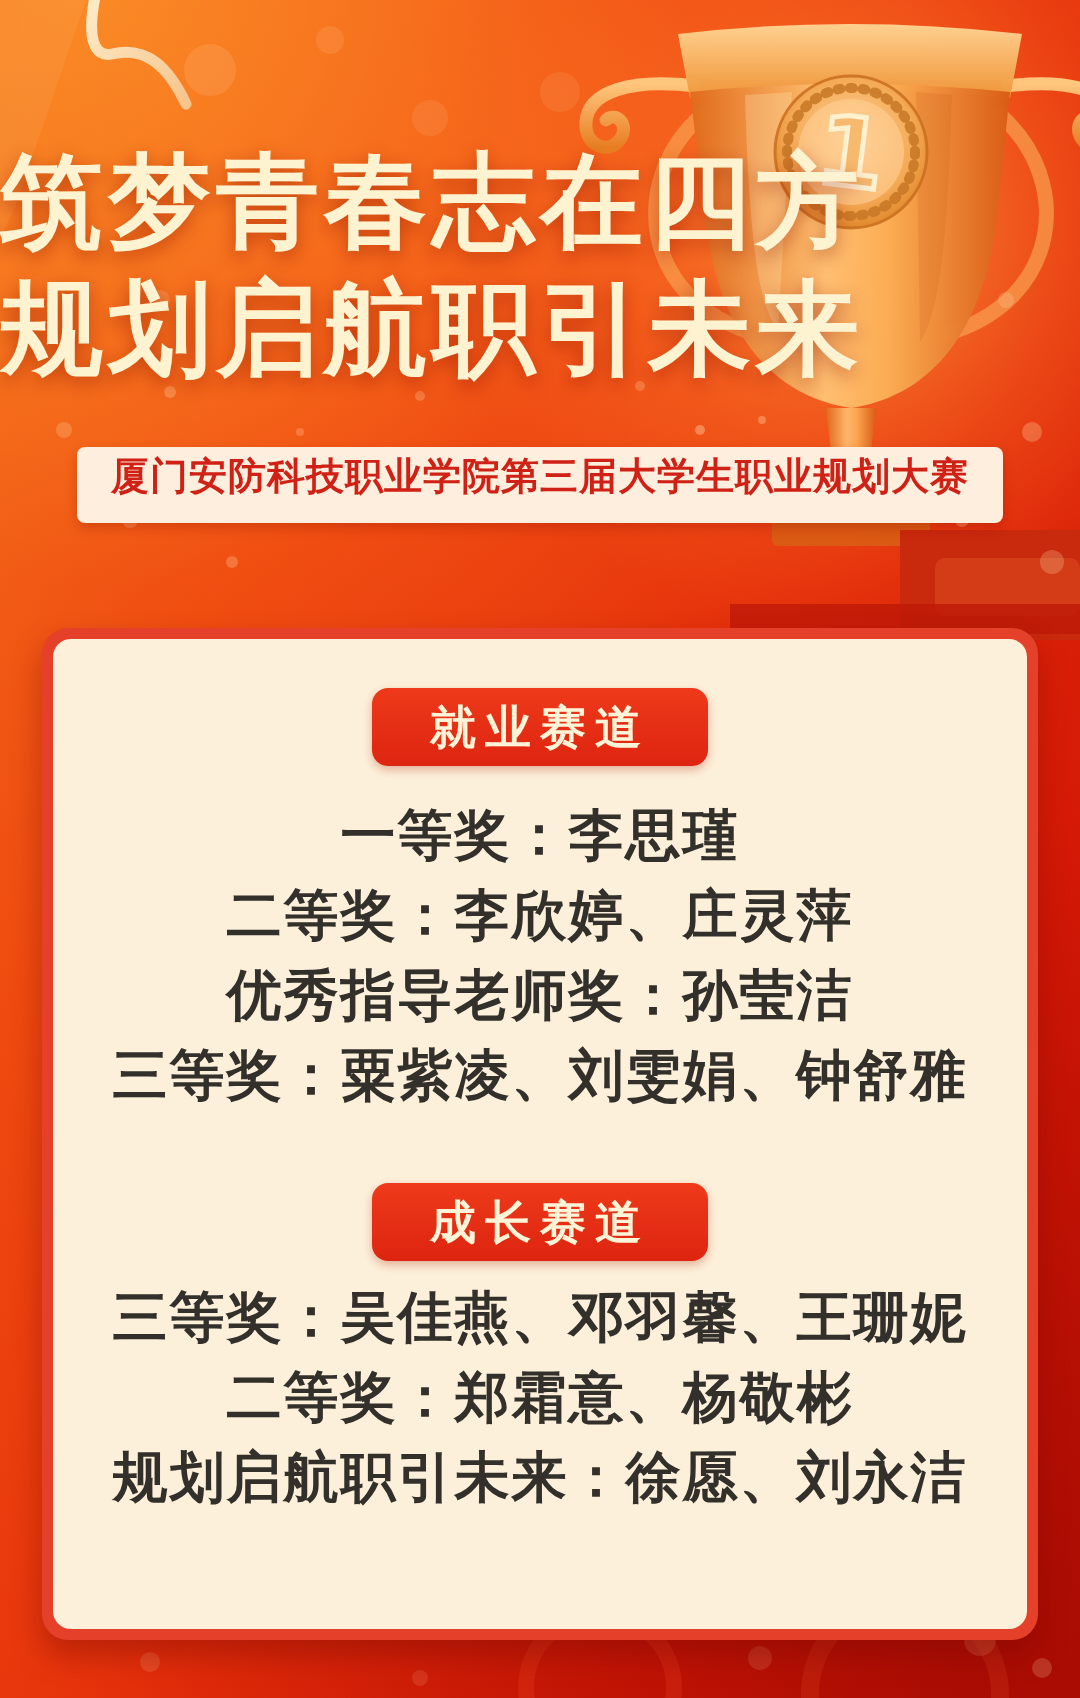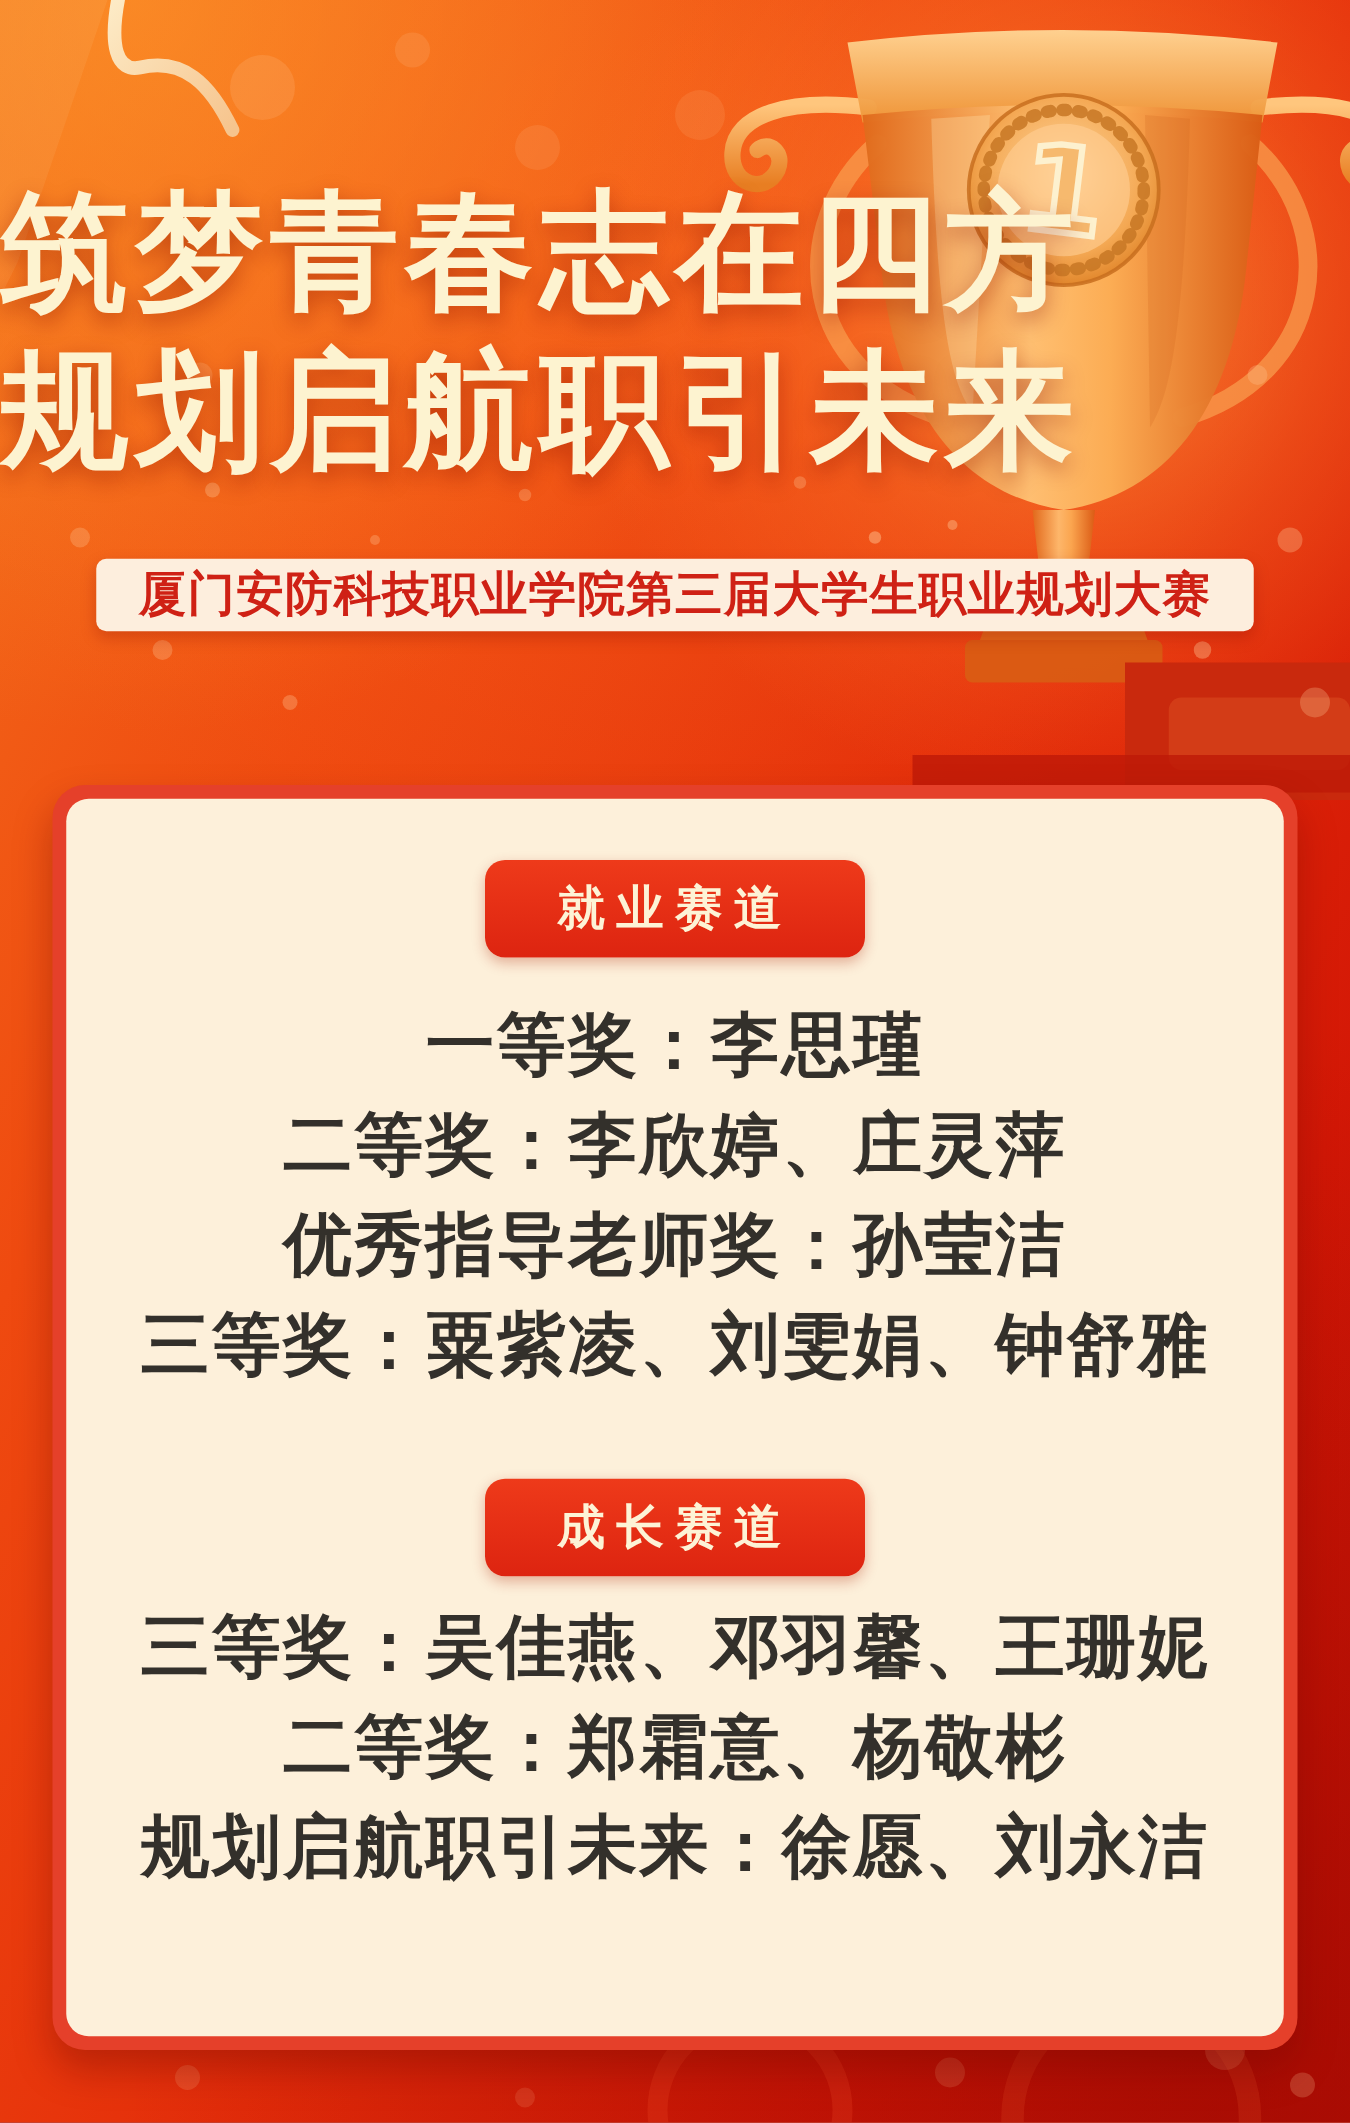--- a/index.html
+++ b/index.html
@@ -13,39 +13,39 @@
       linear-gradient(118deg,#f4711c 0%,#ef4a10 28%,#e42d0a 55%,#d41806 78%,#bb0f04 100%);
   }
   .decor-layer{position:absolute;left:0;top:0;z-index:1;}
   .title{
     position:absolute;top:138px;left:0;width:100%;z-index:2;text-align:left;
     color:#fdf3d0;font-size:103px;font-weight:800;letter-spacing:5px;line-height:127px;
     text-shadow:0 6px 18px rgba(140,15,0,.45);
   }
   .banner{
     position:absolute;top:447px;left:50%;transform:translateX(-50%);z-index:2;
-    height:58px;line-height:58px;padding:0 34px;white-space:nowrap;
+    height:76px;line-height:58px;padding:0 34px;white-space:nowrap;
     background:#fdeedd;border-radius:8px;
     color:#cf2115;font-size:38px;font-weight:700;letter-spacing:1px;
     box-shadow:0 5px 12px rgba(140,10,0,.28);
   }
   .card-frame{
     position:absolute;left:42px;top:628px;width:996px;height:1012px;z-index:3;
     background:#e5402a;border-radius:26px;
     box-shadow:0 16px 30px rgba(115,8,0,.38);
   }
   .card{
     position:absolute;left:11px;top:11px;right:11px;bottom:11px;
     background:#fdf0da;border-radius:18px;
     display:flex;flex-direction:column;align-items:center;
   }
   .badge{
     height:78px;line-height:78px;padding:0 58px;border-radius:16px;
     background:linear-gradient(180deg,#ee3a1a 0%,#dd2410 100%);
-    color:#fdf3d6;font-size:38px;font-weight:800;letter-spacing:9px;
+    color:#fdf3d6;font-size:46px;font-weight:800;letter-spacing:9px;
     box-shadow:0 4px 10px rgba(170,30,0,.30);
   }
   .badge.first{margin-top:49px;}
   .badge.second{margin-top:84px;}
   .award{
     margin-top:32px;line-height:48px;white-space:nowrap;
     color:#33302b;font-size:55px;font-weight:700;letter-spacing:2px;
   }
   .award.first{margin-top:45px;}
 </style>

